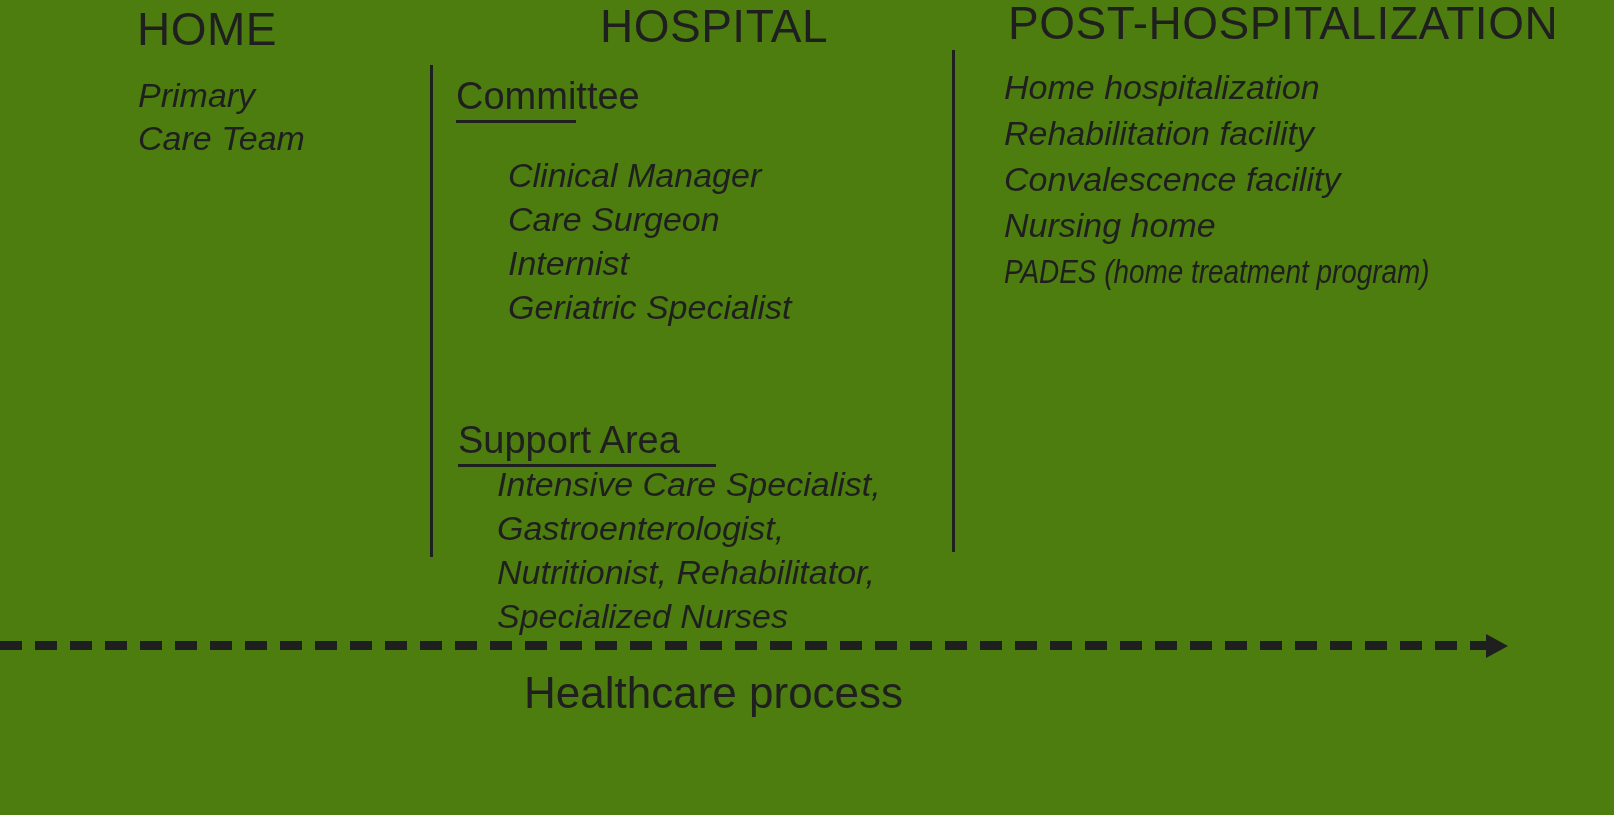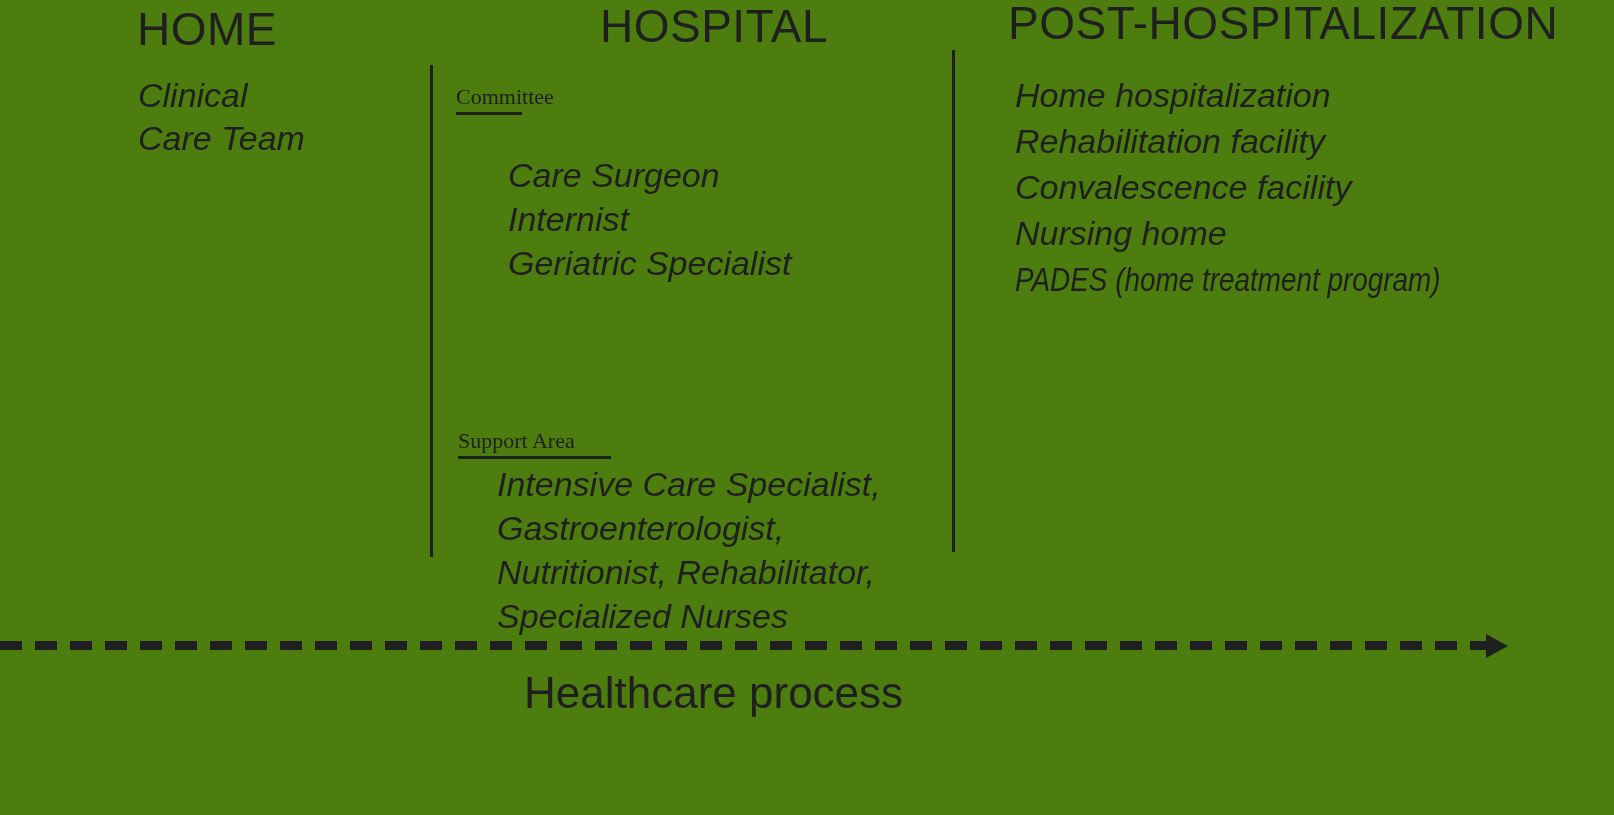--- a/index.html
+++ b/index.html
@@ -23,24 +23,23 @@
     letter-spacing: 0.5px;
     white-space: nowrap;
   }
   .body-line {
     font-size: 34px;
     line-height: 43px;
     white-space: nowrap;
   }
   .it { font-style: italic; }
   .group-heading {
-    font-size: 22px;
+    font-size: 38px;
     line-height: 43px;
     white-space: nowrap;
-    font-family: Liberation Serif, serif;
   }
   .ul {
     border-bottom: 3px solid #1f1f1f;
     padding-bottom: 3px;
   }
   .ul-ext { padding-right: 36px; }
   .lh44 div { line-height: 44px; }
   .lh46 div { line-height: 46px; }
   .condensed {
     display: inline-block;
@@ -79,46 +78,47 @@
 
   <div class="abs phase-title" style="left:600px; top:3px;">HOSPITAL</div>
 
   <div class="abs phase-title" style="left:1008px; top:0px;">POST-HOSPITALIZATION</div>
 
   <div class="abs vline" style="left:430px; top:65px; height:492px;"></div>
 
   <div class="abs vline" style="left:952px; top:50px; height:502px;"></div>
 
   <div class="abs it" style="left:138px; top:74px;">
-    <div class="body-line">Clinical</div>
+    <div class="body-line">Primary</div>
     <div class="body-line">Care Team</div>
   </div>
 
   <div class="abs group-heading" style="left:456px; top:75px;">
     <span class="ul">Commi</span><span>ttee</span>
   </div>
 
   <div class="abs it lh44" style="left:508px; top:153px;">
+    <div class="body-line">Clinical Manager</div>
     <div class="body-line">Care Surgeon</div>
     <div class="body-line">Internist</div>
     <div class="body-line">Geriatric Specialist</div>
   </div>
 
   <div class="abs it lh44" style="left:497px; top:462px;">
     <div class="body-line">Intensive Care Specialist,</div>
     <div class="body-line">Gastroenterologist,</div>
     <div class="body-line">Nutritionist, Rehabilitator,</div>
     <div class="body-line">Specialized Nurses</div>
   </div>
 
   <div class="abs group-heading" style="left:458px; top:419px;">
     <span class="ul ul-ext">Support Area</span>
   </div>
 
-  <div class="abs it lh46" style="left:1004px; top:72px;margin-left:11px;">
+  <div class="abs it lh46" style="left:1004px; top:64px;">
     <div class="body-line">Home hospitalization</div>
     <div class="body-line">Rehabilitation facility</div>
     <div class="body-line">Convalescence facility</div>
     <div class="body-line">Nursing home</div>
     <div class="body-line">
       <span class="condensed">PADES (home treatment program)</span>
     </div>
   </div>
 
   <div class="abs dash-line" style="left:0px; top:641px; width:1486px;"></div>

